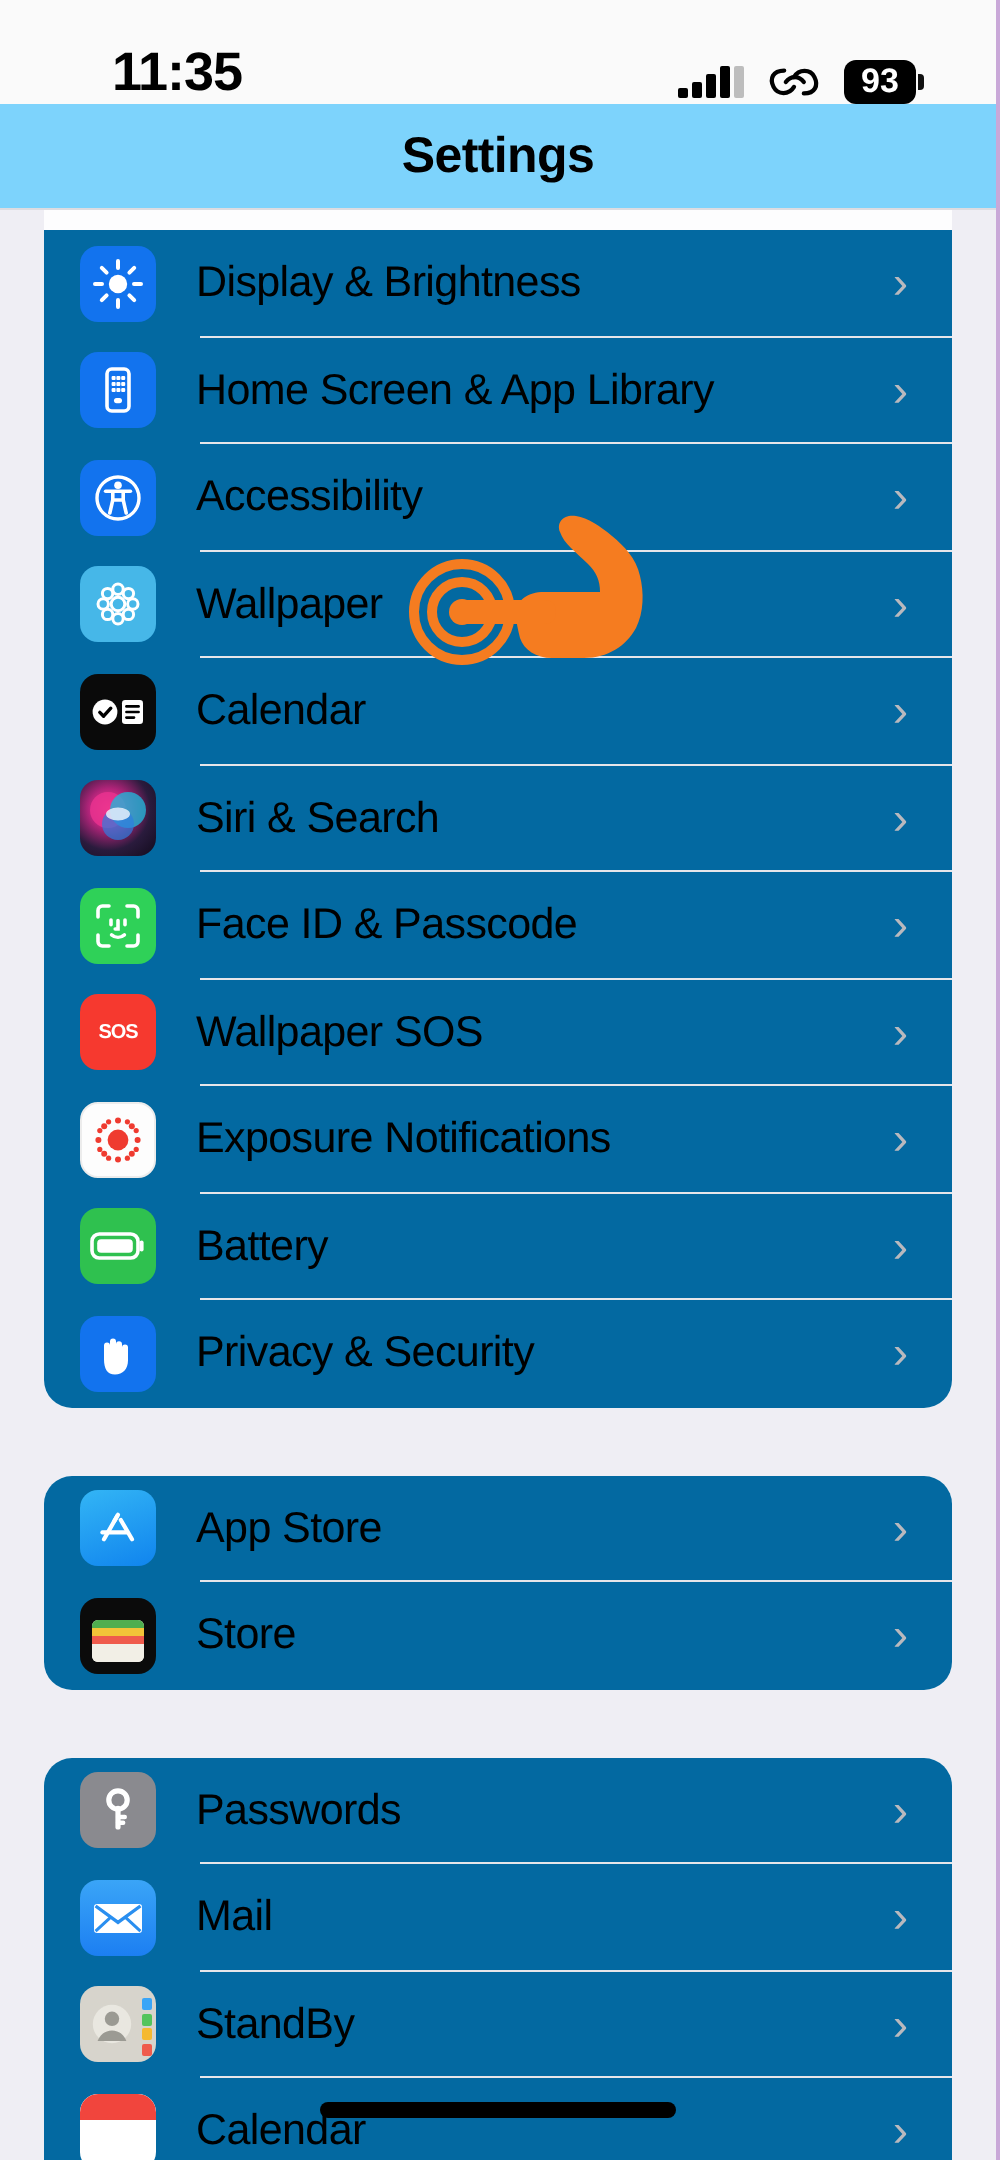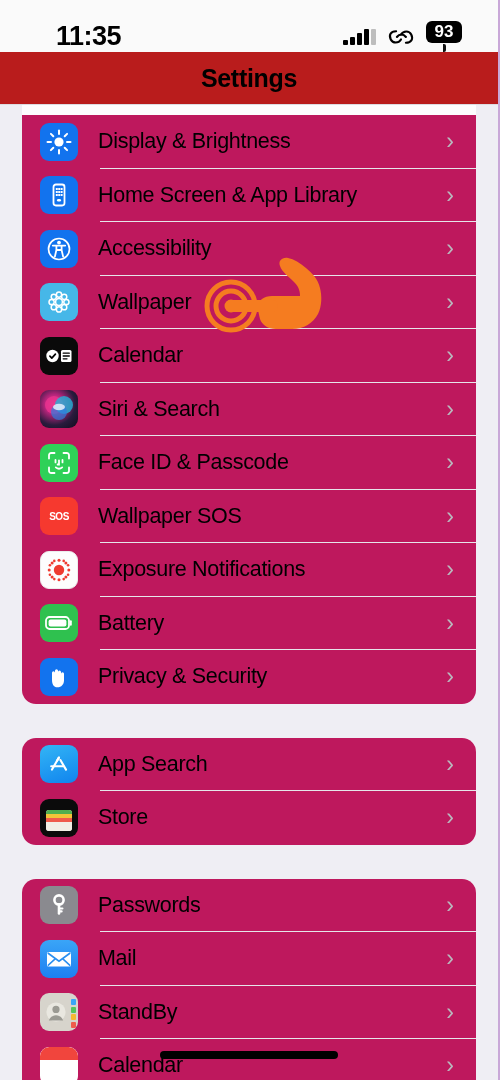--- a/index.html
+++ b/index.html
@@ -39,37 +39,37 @@
     gap: 11px;
   }
   .signal-dots { display: flex; align-items: flex-end; gap: 2px; height: 16px; }
   .signal-dots i {
     display: block; width: 5px; background: #000; border-radius: 1px;
   }
   .sd1 { height: 5px; } .sd2 { height: 8px; } .sd3 { height: 12px; }
   .sd4 { height: 16px; } .sd5 { height: 16px; background: #bdbdbd !important; }
   .link-icon { width: 28px; height: 18px; }
   .battery {
-    display: flex; align-items: center; gap: 1px; flex-direction: column;
+    display: flex; align-items: center; gap: 1px;
   }
   .batt-body {
     background: #000; color: #fff;
     border-radius: 6px;
     font-size: 17px; font-weight: 700;
     padding: 2px 7px 3px 7px;
     line-height: 1;
     min-width: 36px;
     text-align: center;
   }
   .batt-cap { width: 3px; height: 8px; background: #111; border-radius: 0 2px 2px 0; }
 
   
   .navbar {
     height: 53px;
-    background: #b91c1c;
+    background: #7dd3fc;
     display: flex; align-items: center; justify-content: center;
     border-bottom: 1px solid #dcdce1;
   }
   .nav-title {
     font-size: 25px; font-weight: 700; color: #000;
     letter-spacing: -0.3px;
   }
 
   
   .scroll {
@@ -92,21 +92,21 @@
   .group + .spacer { height: 34px; }
   .group.clipped-top { border-radius: 0 0 14px 14px; }
   .group.clipped-bottom { border-radius: 14px 14px 0 0; }
 
   .row {
     position: relative;
     display: flex;
     align-items: center;
     height: 53.5px;
     padding-left: 18px;
-    background: #be185d;
+    background: #0369a1;
   }
   .row .sep {
     position: absolute; left: 78px; right: 0; bottom: 0;
     height: 1px; background: #e6e6ea;
   }
   .row:last-child .sep { display: none; }
 
   .icon {
     width: 38px; height: 38px;
     border-radius: 9px;
@@ -428,21 +428,21 @@
         <div class="icon ic-appstore">
           <svg width="26" height="26" viewBox="0 0 26 26">
             <g stroke="#fff" stroke-width="2.1" stroke-linecap="round" fill="none">
               <path d="M6 18.6 L12.6 7"></path>
               <path d="M20 18.6 L14.4 9"></path>
               <path d="M11.1 9.6 L13 6.4"></path>
               <path d="M5.2 15.2 H17.4"></path>
             </g>
           </svg>
         </div>
-        <div class="label">App Search</div>
+        <div class="label">App Store</div>
         <div class="chevron">›</div>
         <div class="sep"></div>
       </div>
 
       <div class="row">
         <div class="icon ic-wallet">
           <div class="wallet-card">
             <span class="ws1"></span>
               <span class="ws2"></span>
               <span class="ws3"></span>

